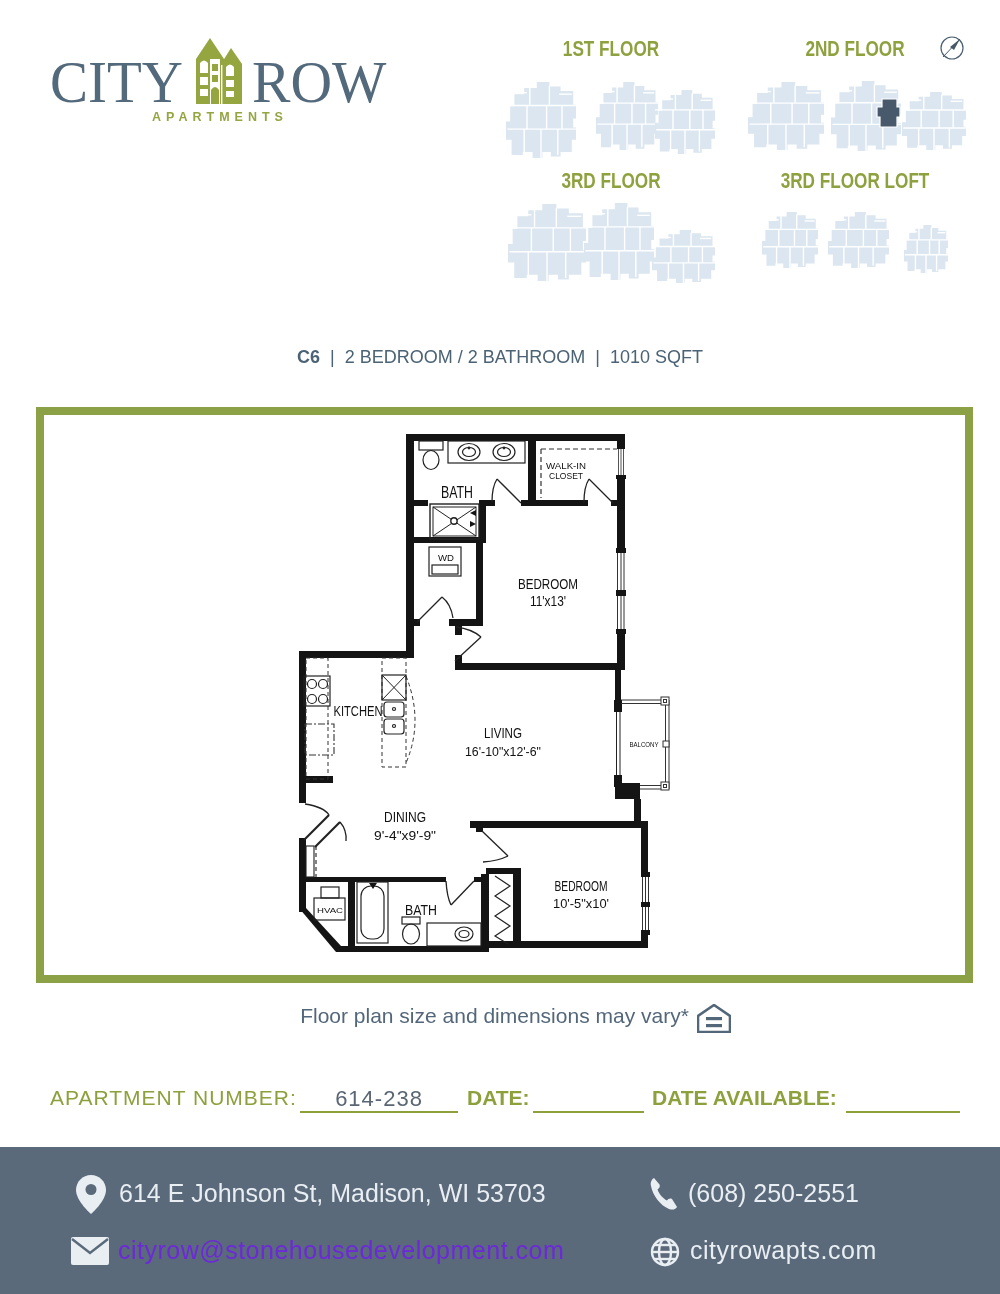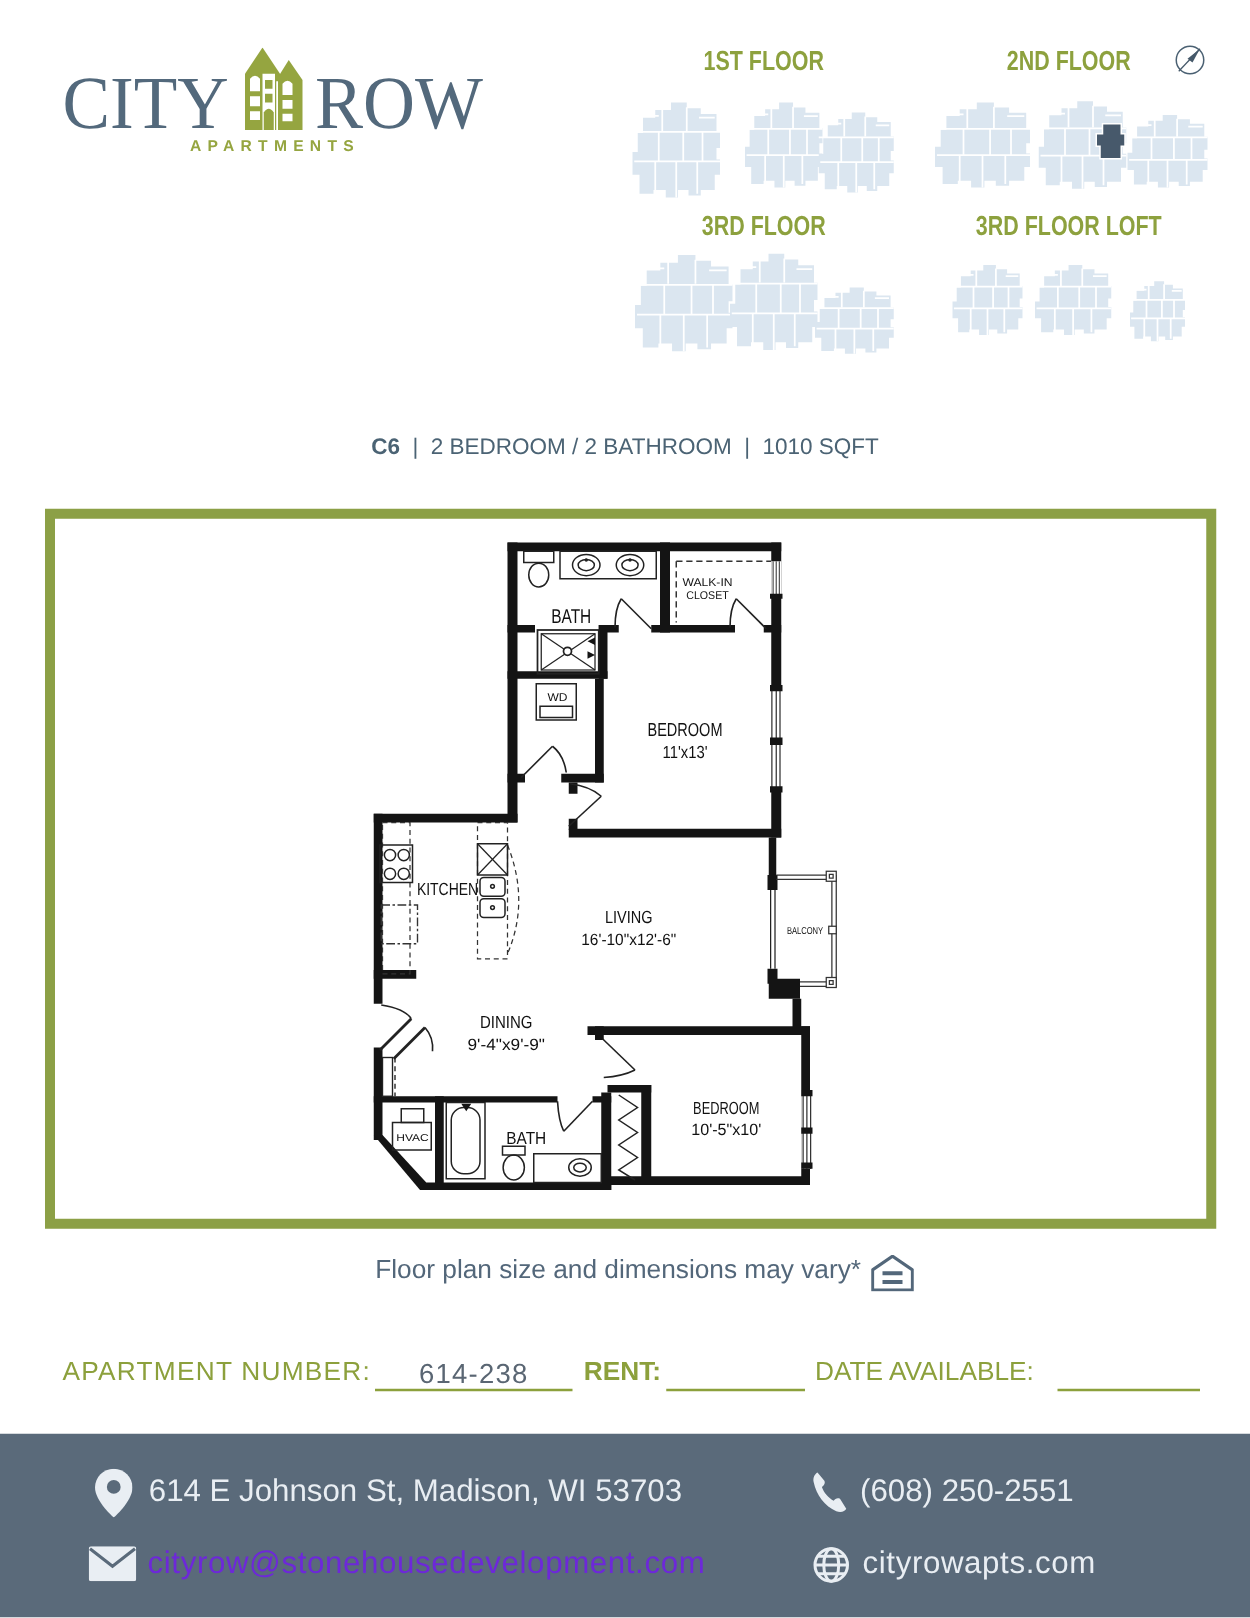--- a/index.html
+++ b/index.html
@@ -387,23 +387,23 @@
 
 <svg class="abs" style="left:697px;top:1004px;" width="34" height="29" viewBox="0 0 34 29">
   <path d="M17,1 L33,12 L33,28 L1,28 L1,12 Z" fill="none" stroke="#53677a" stroke-width="2.6"></path>
   <rect x="9" y="13" width="16" height="3.2" fill="#53677a"></rect>
   <rect x="9" y="20" width="16" height="3.2" fill="#53677a"></rect>
 </svg>
 
 <div class="abs" style="left:50px;top:1086px;font-size:21px;font-weight:normal;color:#8ca03c;letter-spacing:1px;">APARTMENT NUMBER:</div>
 <div class="abs" style="left:300px;top:1111px;width:158px;border-bottom:2.5px solid #8ca03c;"></div>
 <div class="abs" style="left:300px;top:1086px;width:158px;text-align:center;font-size:22px;letter-spacing:1px;color:#5a6673;">614-238</div>
-<div class="abs" style="left:467px;top:1086px;font-size:21px;font-weight:bold;color:#8ca03c;">RENT:</div>
+<div class="abs" style="left:467px;top:1086px;font-size:21px;font-weight:bold;color:#8ca03c;">DATE:</div>
 <div class="abs" style="left:533px;top:1111px;width:111px;border-bottom:2.5px solid #8ca03c;"></div>
-<div class="abs" style="left:652px;top:1086px;font-size:21px;font-weight:normal;color:#8ca03c;">DATE AVAILABLE:</div>
+<div class="abs" style="left:652px;top:1086px;font-size:21px;font-weight:bold;color:#8ca03c;">DATE AVAILABLE:</div>
 <div class="abs" style="left:846px;top:1111px;width:114px;border-bottom:2.5px solid #8ca03c;"></div>
 
 <div class="abs" style="left:0px;top:1147px;width:1000px;height:147px;background:#5a6a7a;"></div>
 
 <svg class="abs" style="left:76px;top:1175px;" width="30" height="39" viewBox="0 0 30 39">
   <path d="M15,0 C6.7,0 0,6.7 0,15 C0,26 15,39 15,39 C15,39 30,26 30,15 C30,6.7 23.3,0 15,0 Z" fill="#e9eef3"></path>
   <circle cx="15" cy="14.5" r="5.5" fill="#5a6a7a"></circle>
 </svg>
 
 <div class="abs" style="left:119px;top:1179px;font-size:25px;color:#e9eef3;">614 E Johnson St, Madison, WI 53703</div>

